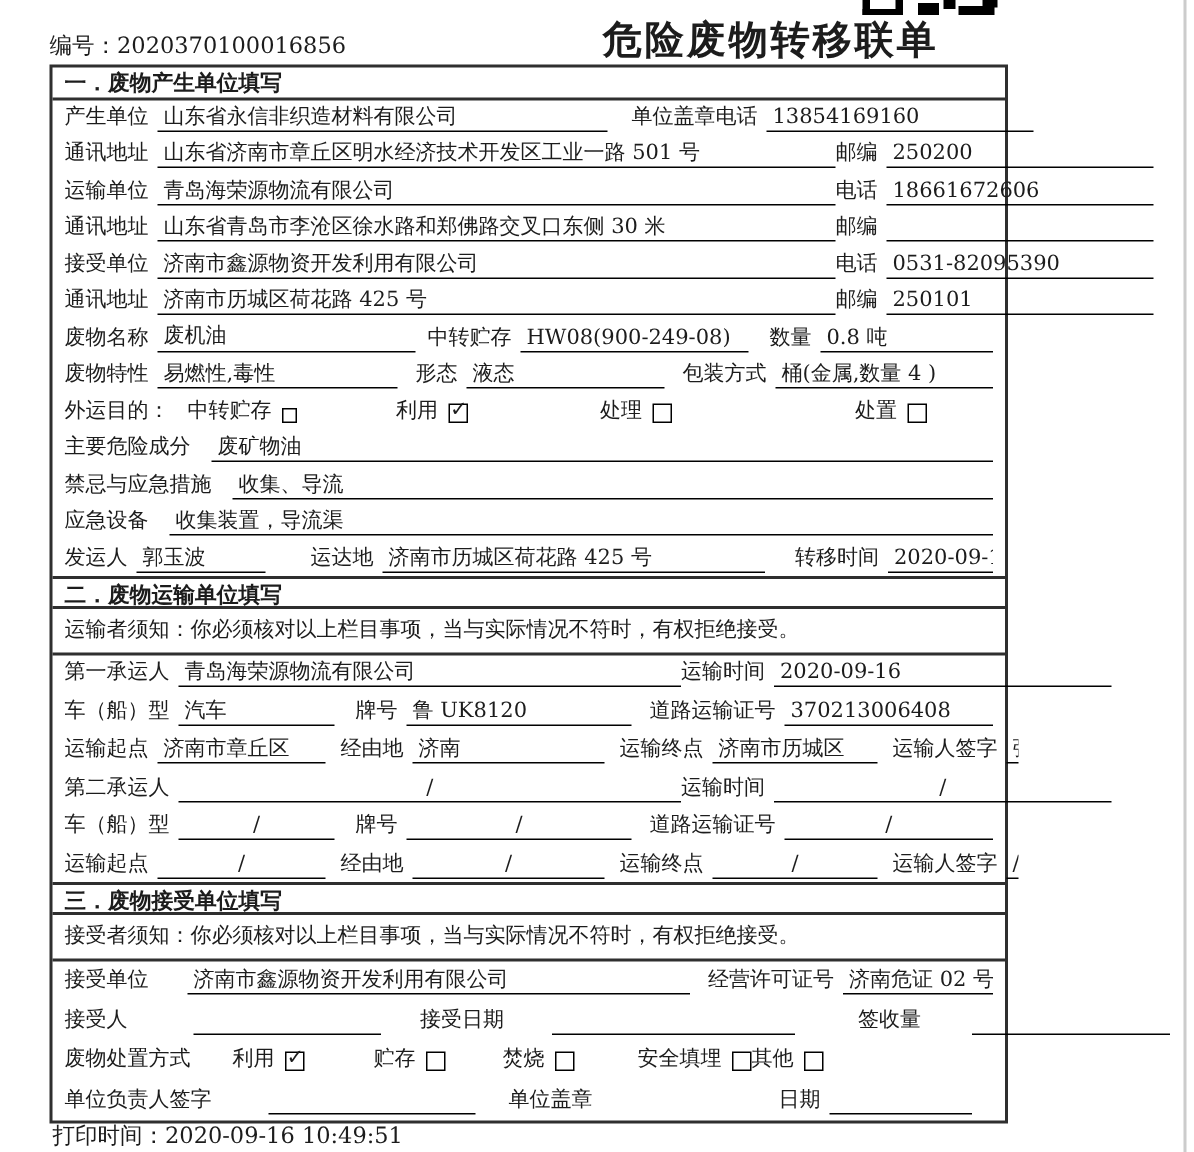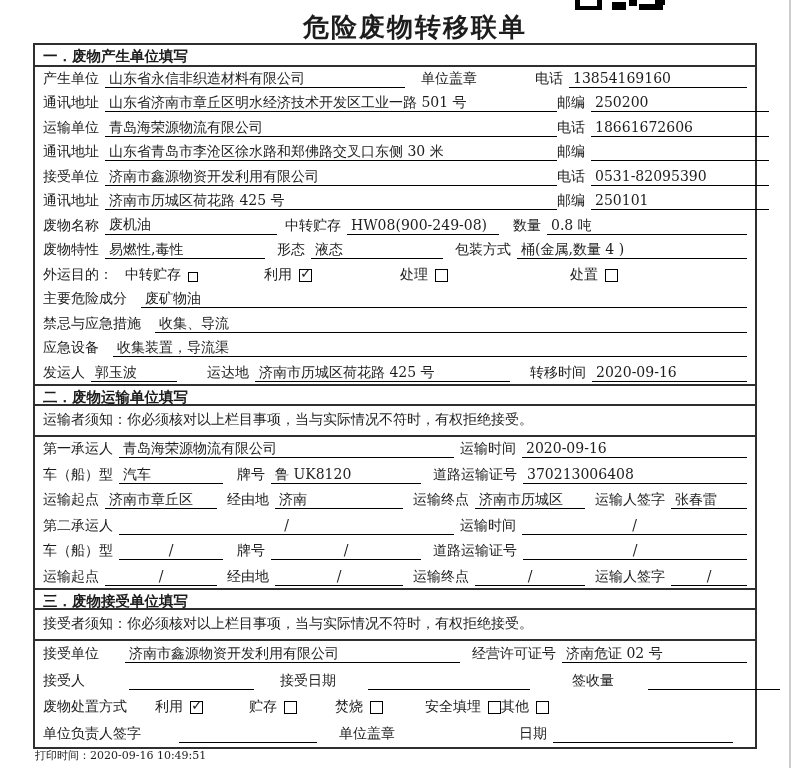--- a/index.html
+++ b/index.html
@@ -9,59 +9,60 @@
     color:#1c1c1c;-webkit-font-smoothing:antialiased;
   }
   
   .hdr{position:absolute;left:33px;top:6px;width:724px;height:36px;display:flex;align-items:flex-end;}
   .serial{font-size:15px;line-height:20px;white-space:nowrap;padding-bottom:2px;}
   .title{flex:1;text-align:center;font-size:26px;font-weight:bold;line-height:30px;letter-spacing:2px;padding-left:40px;}
   .qr{position:absolute;left:575px;top:0;width:92px;height:10px;}
   .qr div{position:absolute;background:#000;}
   .page-edge{position:absolute;left:789px;top:0;width:2px;height:768px;background:#cccccc;}
   
-  .tbl{position:absolute;left:33px;top:43px;width:724px;border:2px solid #2f2f2f;box-sizing:border-box;background:#fff;}
+  .tbl{position:absolute;left:33px;top:43px;width:639px;border:2px solid #2f2f2f;box-sizing:border-box;background:#fff;}
   .sec-h{height:22px;line-height:22px;font-weight:bold;font-size:14.5px;padding-left:8px;border-bottom:2px solid #2f2f2f;box-sizing:border-box;}
   .sec-h.mid{border-top:2px solid #2f2f2f;margin-top:-2px;}
   .sec-h.mid{border-top-width:2px;}
   .notice{height:31px;display:flex;align-items:flex-end;padding:0 8px 6px 8px;border-bottom:2px solid #2f2f2f;box-sizing:border-box;font-size:14px;}
   .row{display:flex;align-items:flex-end;padding:0 8px 4px 8px;box-sizing:border-box;font-size:14px;white-space:nowrap;}
   .s1 .row{height:24.5px;}
   .s2 .row{height:25.5px;}
   .s3 .row{height:26.5px;}
   .l{flex:none;margin-right:6px;line-height:19px;}
   .u{display:inline-block;border-bottom:1px solid #000;line-height:19px;height:19px;padding:0 4px;box-sizing:border-box;overflow:hidden;flex:none;}
   .u.grow{flex:1;}
   .u.c{text-align:center;}
   .ml-auto{margin-left:auto;}
   .plain{line-height:19px;}
   
   .opt{display:flex;align-items:flex-end;line-height:19px;}
   .cb{display:inline-block;width:13px;height:13px;border:1px solid #000;box-sizing:border-box;margin:0 0 2px 7px;position:relative;}
   .cb i{font-style:normal;position:absolute;left:0px;top:-4px;font-size:14px;line-height:14px;}
   .cb.sm{width:10px;height:10px;}
   
-  .print-line{position:absolute;left:35px;top:748px;font-size:11px;}
+  .print-line{position:absolute;left:35px;top:748px;font-size:15px;}
 </style>
 </head>
 <body>
 
 <div class="page-edge"></div>
 
 <div class="qr">
   <div style="left:0;top:0;width:5px;height:10px;"></div>
   <div style="left:22px;top:0;width:5px;height:10px;"></div>
   <div style="left:0;top:6px;width:27px;height:4px;"></div>
   <div style="left:37px;top:2px;width:14px;height:8px;"></div>
   <div style="left:54px;top:0;width:8px;height:6px;"></div>
   <div style="left:64px;top:4px;width:24px;height:6px;"></div>
   <div style="left:80px;top:0;width:10px;height:5px;"></div>
 </div>
 
 <div class="hdr">
+  <div class="serial"><span>编号：</span><span>2020370100016856</span></div>
   <div class="title">危险废物转移联单</div>
 </div>
 
 <div class="tbl">
 
   <div class="s1">
     <div class="sec-h">一．废物产生单位填写</div>
 
     <div class="row">
       <span class="l">产生单位</span>

